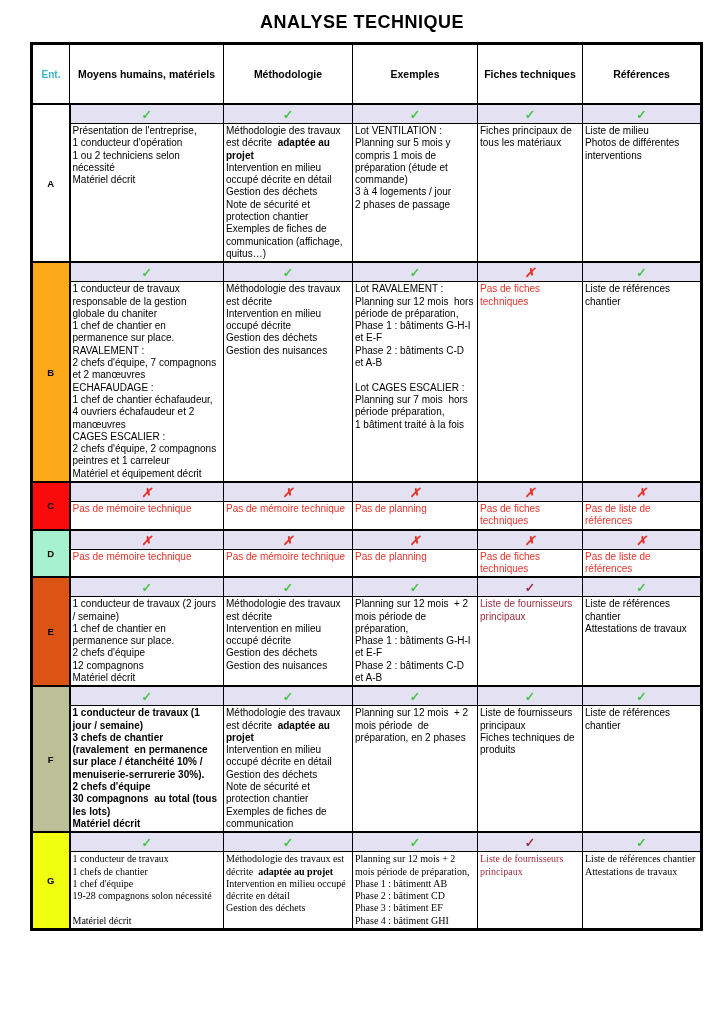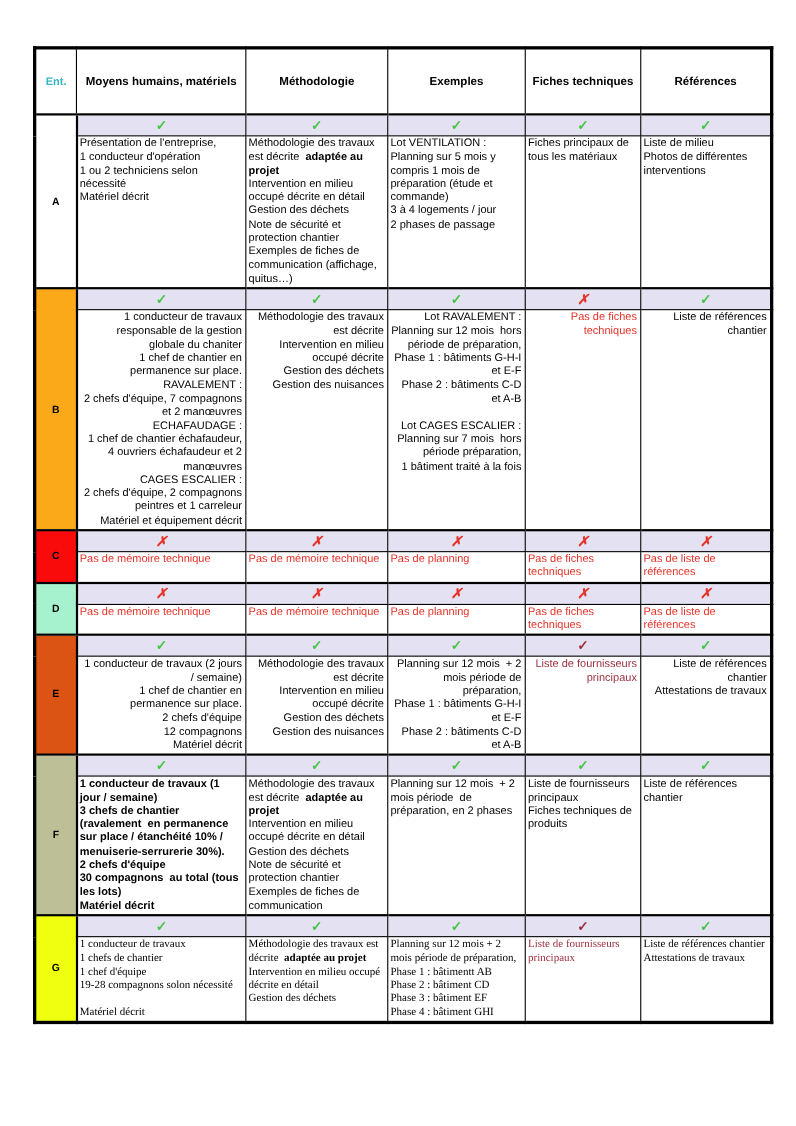--- a/index.html
+++ b/index.html
@@ -15,27 +15,28 @@
   th.ent-h{font-size:10px;}
   td.letter{text-align:center;vertical-align:middle;font-size:9.5px;font-weight:bold;
          border-right:2px solid #000;}
   tr.band td{height:18px;background:#E4E1F3;text-align:center;vertical-align:middle;
          border-top:2px solid #000;}
   tr.band td.letter{background:inherit;}
   .mk{font-size:12.5px;font-weight:bold;line-height:1;}
   .mk.cross{font-style:italic;}
   tr.txt td{vertical-align:top;font-size:10px;line-height:1.23;padding:1px 3px 1px 2px;
          white-space:pre-wrap;background:#fff;border-bottom:2px solid #000;}
-  tr.hA{height:118px;} tr.hB{height:176px;text-align:right;} tr.hC{height:15px;} tr.hD{height:15px;}
-  tr.hE{height:63px;text-align:right;} tr.hF{height:96px;} tr.hG{height:72px;font-family:Liberation Serif, serif;}
+  tr.hA{height:118px;} tr.hB{height:176px;} tr.hC{height:15px;} tr.hD{height:15px;}
+  tr.hE{height:63px;} tr.hF{height:96px;} tr.hG{height:72px;font-family:Liberation Serif, serif;}
 </style>
 </head>
 <body>
 
 <div class="page">
+  <div class="title">ANALYSE TECHNIQUE</div>
 
   <table class="analysis">
     <colgroup>
       <col style="width:38px">
         <col style="width:154px">
         <col style="width:129px">
       <col style="width:125px">
         <col style="width:105px">
         <col style="width:119px">
     </colgroup>

